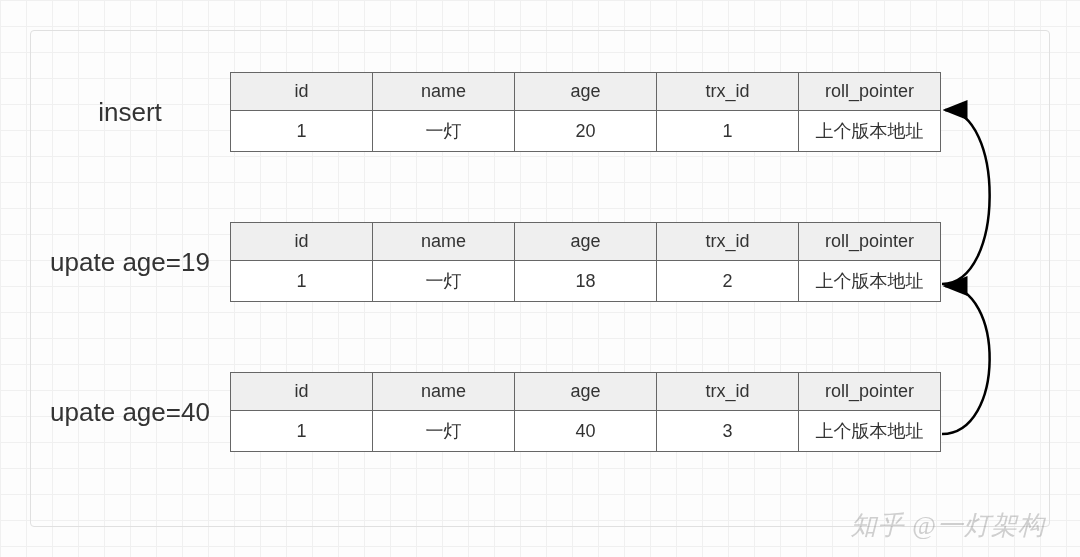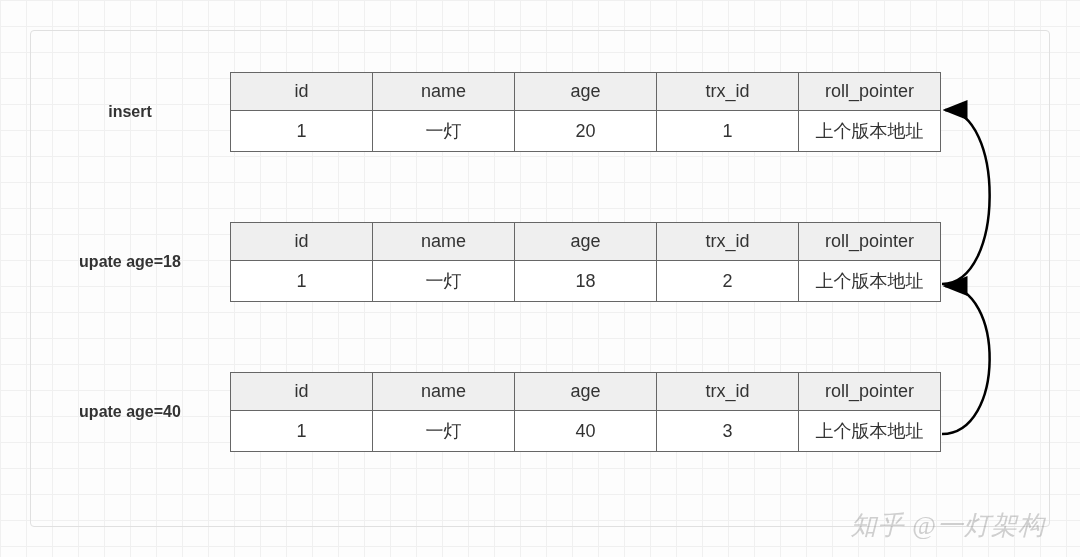--- a/index.html
+++ b/index.html
@@ -25,22 +25,22 @@
     border-radius: 4px;
   }
   .row-block {
     position: absolute;
     display: flex;
     align-items: center;
   }
   .label {
     width: 190px;
     text-align: center;
-    font-size: 16px;
-    font-weight: bold;
+    font-size: 26px;
+    font-weight: normal;
     color: #333;
     padding-right: 10px;
   }
   table {
     border-collapse: collapse;
     background: #fff;
   }
   th, td {
     border: 1px solid #666;
     text-align: center;
@@ -95,21 +95,21 @@
       <td>一灯</td>
       <td>20</td>
       <td>1</td>
       <td>上个版本地址</td>
     </tr>
   </tbody>
     </table>
 </div>
 
 <div class="row-block" style="left:40px; top:222px;">
-  <div class="label">upate age=18</div>
+  <div class="label">upate age=19</div>
   <table>
     <tbody>
         <tr>
       <th>id</th>
       <th>name</th>
       <th>age</th>
       <th>trx_id</th>
       <th>roll_pointer</th>
     </tr>
     <tr>

